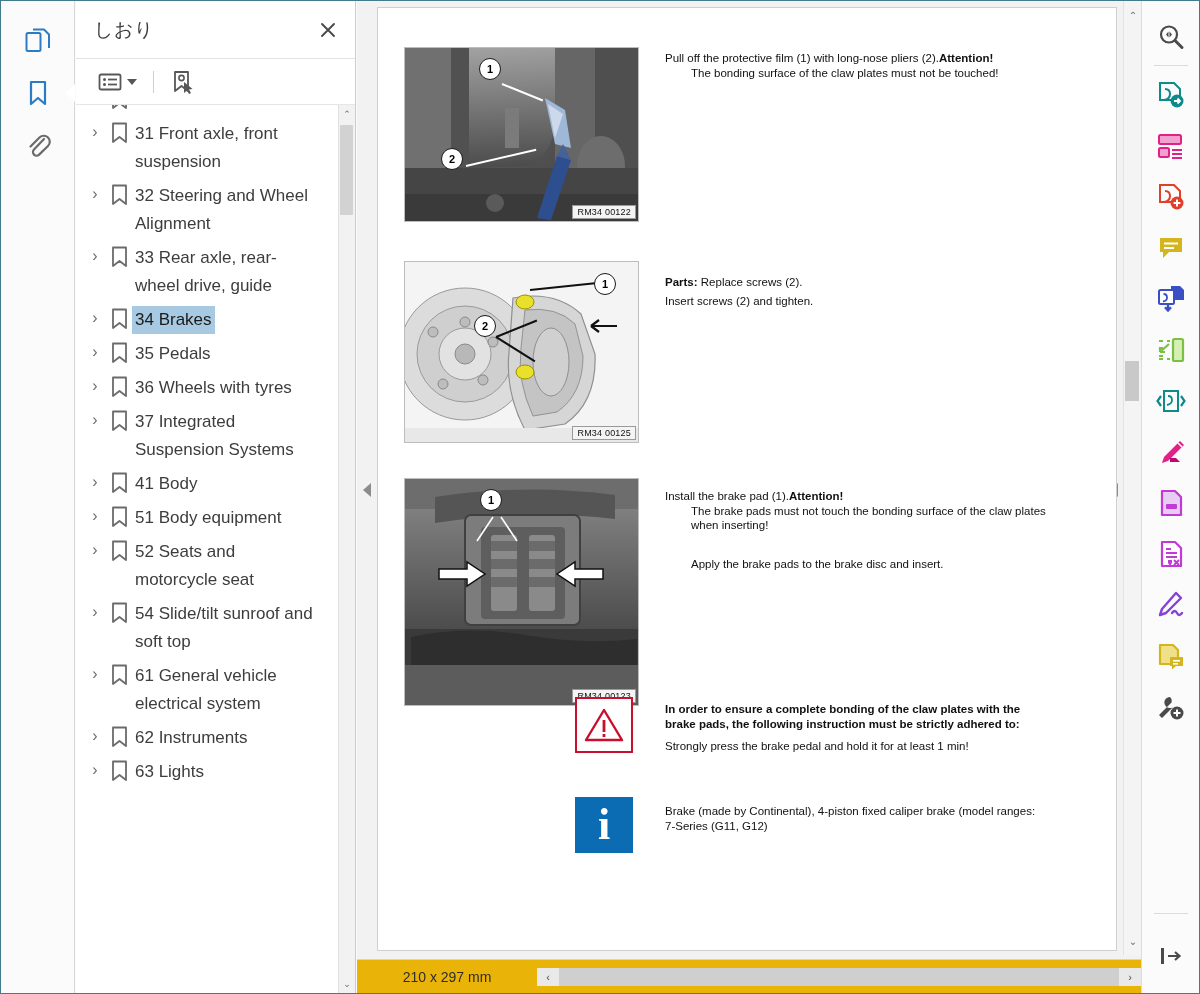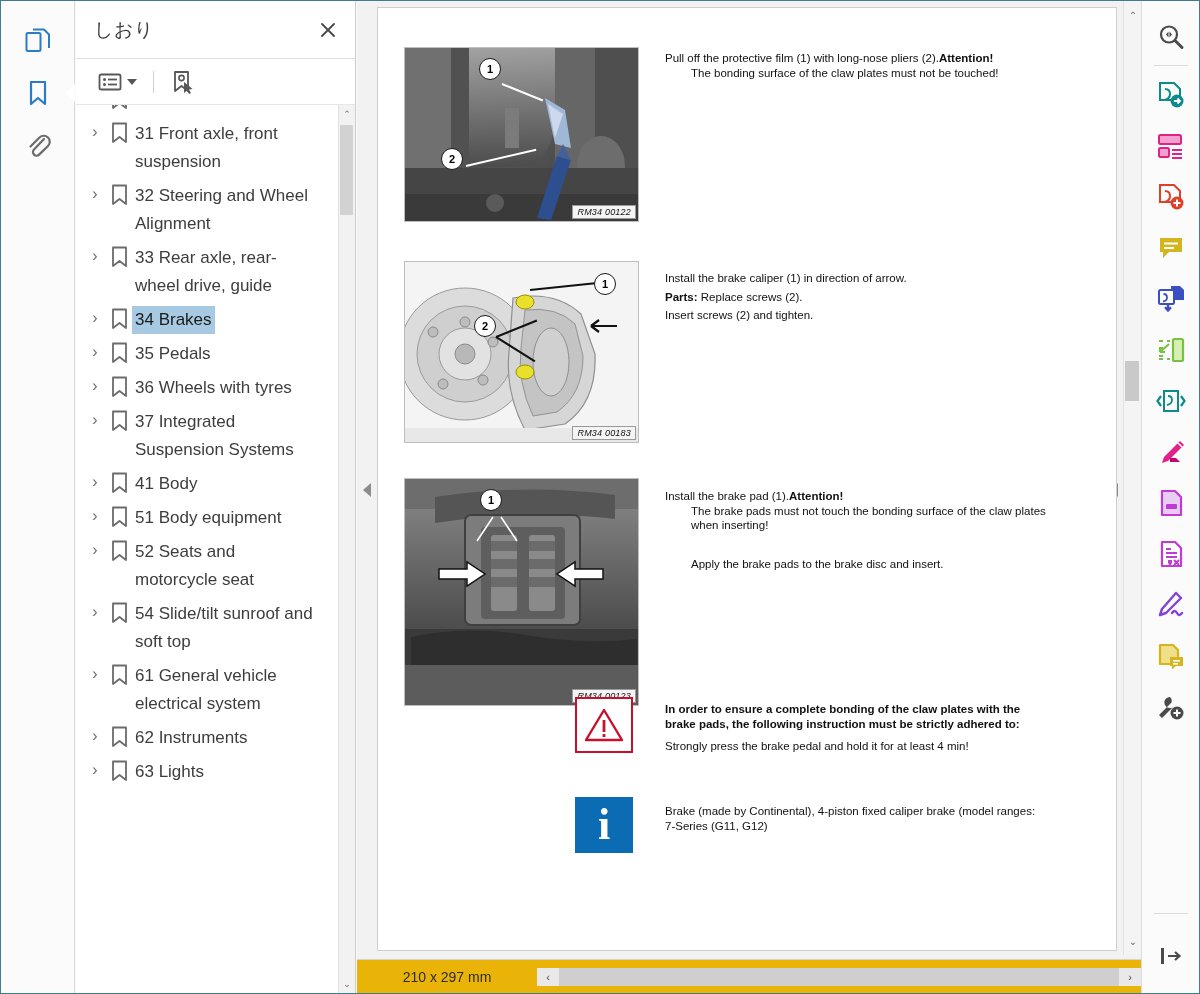--- a/index.html
+++ b/index.html
@@ -231,21 +231,20 @@
   }
   .fig-cap {
     position: absolute; right: 2px; bottom: 2px;
     background: #f4f4f4;
     border: 1px solid #9a9a9a;
     font-size: 9px;
     font-family: "Liberation Sans", sans-serif;
     padding: 1px 4px;
     color: #111;
     letter-spacing: 0.2px;
-    font-style: italic;
   }
   .txt {
     position: absolute;
     font-size: 11.5px;
     line-height: 14.5px;
     color: #111;
     font-family: "Liberation Sans", sans-serif;
   }
   .txt .b { font-weight: bold; }
   .indent { margin-left: 26px; display: block; }
@@ -576,30 +575,29 @@
           <circle cx="38" cy="122" r="5" fill="#bdbdbd" stroke="#8a8a8a"></circle>
           <circle cx="28" cy="70" r="5" fill="#bdbdbd" stroke="#8a8a8a"></circle>
           <path d="M108 36 Q150 28 176 52 L190 92 Q192 140 160 162 L120 168 Q100 130 104 90 Z" fill="#d6d6d6" stroke="#8f8f8f" stroke-width="1.2"></path>
           <path d="M120 48 Q152 44 170 62 L178 94 Q178 132 152 150 L128 154 Q112 120 116 86 Z" fill="#c4c4c4" stroke="#939393" stroke-width="1"></path>
           <ellipse cx="146" cy="100" rx="18" ry="34" fill="#d0d0d0" stroke="#8f8f8f"></ellipse>
           <ellipse cx="120" cy="40" rx="9" ry="7" fill="#e8e02a" stroke="#9a9000" stroke-width="1"></ellipse>
           <ellipse cx="120" cy="110" rx="9" ry="7" fill="#e8e02a" stroke="#9a9000" stroke-width="1"></ellipse>
           <path d="M186 64 H212 M186 64 L194 58 M186 64 L194 70" stroke="#111" stroke-width="2.2" fill="none"></path>
           <rect x="0" y="166" width="235" height="16" fill="#e8e8e8"></rect>
         </svg>
-        <div class="fig-cap">RM34 00183</div>
+        <div class="fig-cap">RM34 00125</div>
       </div>
       <div class="lead" style="left:152px; top:281px; width:70px; height:1.6px; background:#111; transform:rotate(-6deg); transform-origin:left center;"></div>
       <div class="callout" style="left:216px; top:265px;">1</div>
       <div class="lead" style="left:118px; top:328px; width:44px; height:1.6px; background:#111; transform:rotate(-22deg); transform-origin:left center;"></div>
       <div class="lead" style="left:118px; top:328px; width:46px; height:1.6px; background:#111; transform:rotate(32deg); transform-origin:left center;"></div>
       <div class="callout" style="left:96px; top:307px;">2</div>
 
       <div class="txt" style="left:287px; top:263px; width:390px;">
-        <div>Install the brake caliper (1) in direction of arrow.</div>
         <div style="margin-top:4px;">
           <span class="b">Parts:</span>
           <span>Replace screws (2).</span>
         </div>
         <div style="margin-top:4px;">Insert screws (2) and tighten.</div>
       </div>
 
       <div class="fig" style="left:26px; top:470px; width:235px; height:228px; background:#5c5c5c;">
         <svg width="235" height="186" viewBox="0 0 235 186" style="display:block">
           <defs>
@@ -641,21 +639,21 @@
 
       <div class="warn-box" style="left:197px; top:689px;">
         <svg width="40" height="36" viewBox="0 0 40 36">
           <path d="M20 3 L38 33 H2 Z" fill="none" stroke="#c8102e" stroke-width="2.4" stroke-linejoin="round"></path>
           <rect x="18.6" y="13" width="2.8" height="12" fill="#c8102e"></rect>
           <rect x="18.6" y="27" width="2.8" height="3" fill="#c8102e"></rect>
         </svg>
       </div>
       <div class="txt" style="left:287px; top:694px; width:380px;">
         <div class="b">In order to ensure a complete bonding of the claw plates with the brake pads, the following instruction must be strictly adhered to:</div>
-        <div style="margin-top:8px;">Strongly press the brake pedal and hold it for at least 4 min!</div>
+        <div style="margin-top:8px;">Strongly press the brake pedal and hold it for at least 1 min!</div>
       </div>
 
       <div class="info-box" style="left:197px; top:789px;">
         <span>i</span>
       </div>
       <div class="txt b" style="left:287px; top:796px; width:378px;">
         <span>Brake (made by Continental), 4-piston fixed caliper brake (model ranges: 7-Series (G11, G12)</span>
       </div>
 
     </div>

